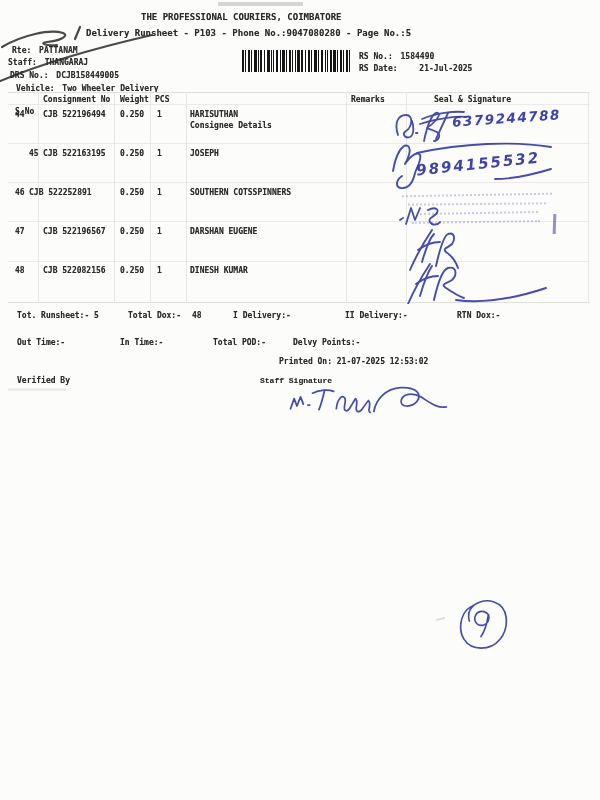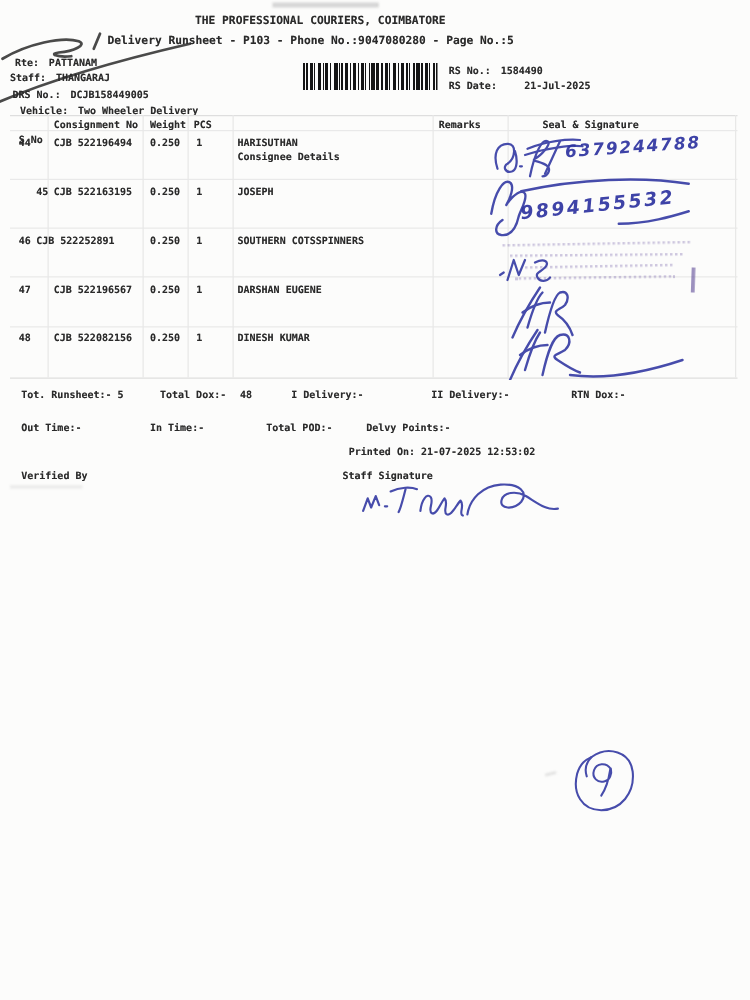--- a/index.html
+++ b/index.html
@@ -19,36 +19,36 @@
   .artifact{position:absolute;background:#a8a8a8;opacity:.45;filter:blur(.7px);}
   .cell{position:absolute;top:0;}
 </style>
 </head>
 <body>
 
 <div class="artifact" style="left:218px;top:2px;width:85px;height:4px;"></div>
 <div class="artifact" style="left:8px;top:388px;width:58px;height:3px;opacity:.18;"></div>
 <div class="artifact" style="left:436px;top:618px;width:9px;height:2px;transform:rotate(-14deg);opacity:.35;"></div>
 
-<div class="abs print f9" style="left:156px;top:12px;">THE PROFESSIONAL COURIERS, COIMBATORE</div>
+<div class="abs print f9" style="left:141px;top:12px;">THE PROFESSIONAL COURIERS, COIMBATORE</div>
 <div class="abs print f9" style="left:86px;top:28px;">Delivery Runsheet - P103 - Phone No.:9047080280 - Page No.:5</div>
 
 <div class="abs print f8" style="left:12px;top:46px;">
   <span>Rte:</span>
   <span style="margin-left:3px;">PATTANAM</span>
 </div>
 <div class="abs print f8" style="left:8px;top:58px;">
   <span>Staff:</span>
   <span style="margin-left:3px;">THANGARAJ</span>
 </div>
 <div class="abs print f8" style="left:10px;top:71px;">
   <span>DRS No.:</span>
   <span style="margin-left:3px;">DCJB158449005</span>
 </div>
-<div class="abs print f8" style="left:16px;top:84px;">
+<div class="abs print f8" style="left:16px;top:84px;text-decoration:underline;">
   <span>Vehicle:</span>
   <span style="margin-left:3px;">Two Wheeler Delivery</span>
 </div>
 
 <svg class="abs" style="left:242px;top:50px;" width="108" height="22" viewBox="0 0 108 22" shape-rendering="crispEdges">
   <g fill="#151515">
     <rect x="0" y="0" width="2" height="22"></rect>
       <rect x="3" y="0" width="1" height="22"></rect>
       <rect x="6" y="0" width="2" height="22"></rect>
     <rect x="9" y="0" width="1" height="22"></rect>
@@ -169,21 +169,21 @@
   <span class="cell" style="left:17px;">Out Time:-</span>
   <span class="cell" style="left:120px;">In Time:-</span>
   <span class="cell" style="left:213px;">Total POD:-</span>
   <span class="cell" style="left:293px;">Delvy Points:-</span>
 </div>
 <div class="abs print f8" style="left:0;top:357px;width:600px;height:10px;">
   <span class="cell" style="left:279px;">Printed On: 21-07-2025 12:53:02</span>
 </div>
 <div class="abs print f8" style="left:0;top:376px;width:600px;height:10px;">
   <span class="cell" style="left:17px;">Verified By</span>
-  <span class="cell" style="left:274px;">Staff Signature</span>
+  <span class="cell" style="left:260px;font-family:Liberation Mono, monospace;">Staff Signature</span>
 </div>
 
 <svg class="abs" style="left:0;top:22px;" width="170" height="75" viewBox="0 0 170 75">
   <g stroke="#2b2b2b" stroke-width="2.2" fill="none" stroke-linecap="round" opacity=".85">
     <path d="M2,25 C22,13 50,7 63,11 C70,14 59,19 47,20 C39,21 45,24 57,23"></path>
     <path d="M-2,60 C40,42 100,25 152,13"></path>
     <path d="M80,5 L75,17"></path>
   </g>
 </svg>
 

